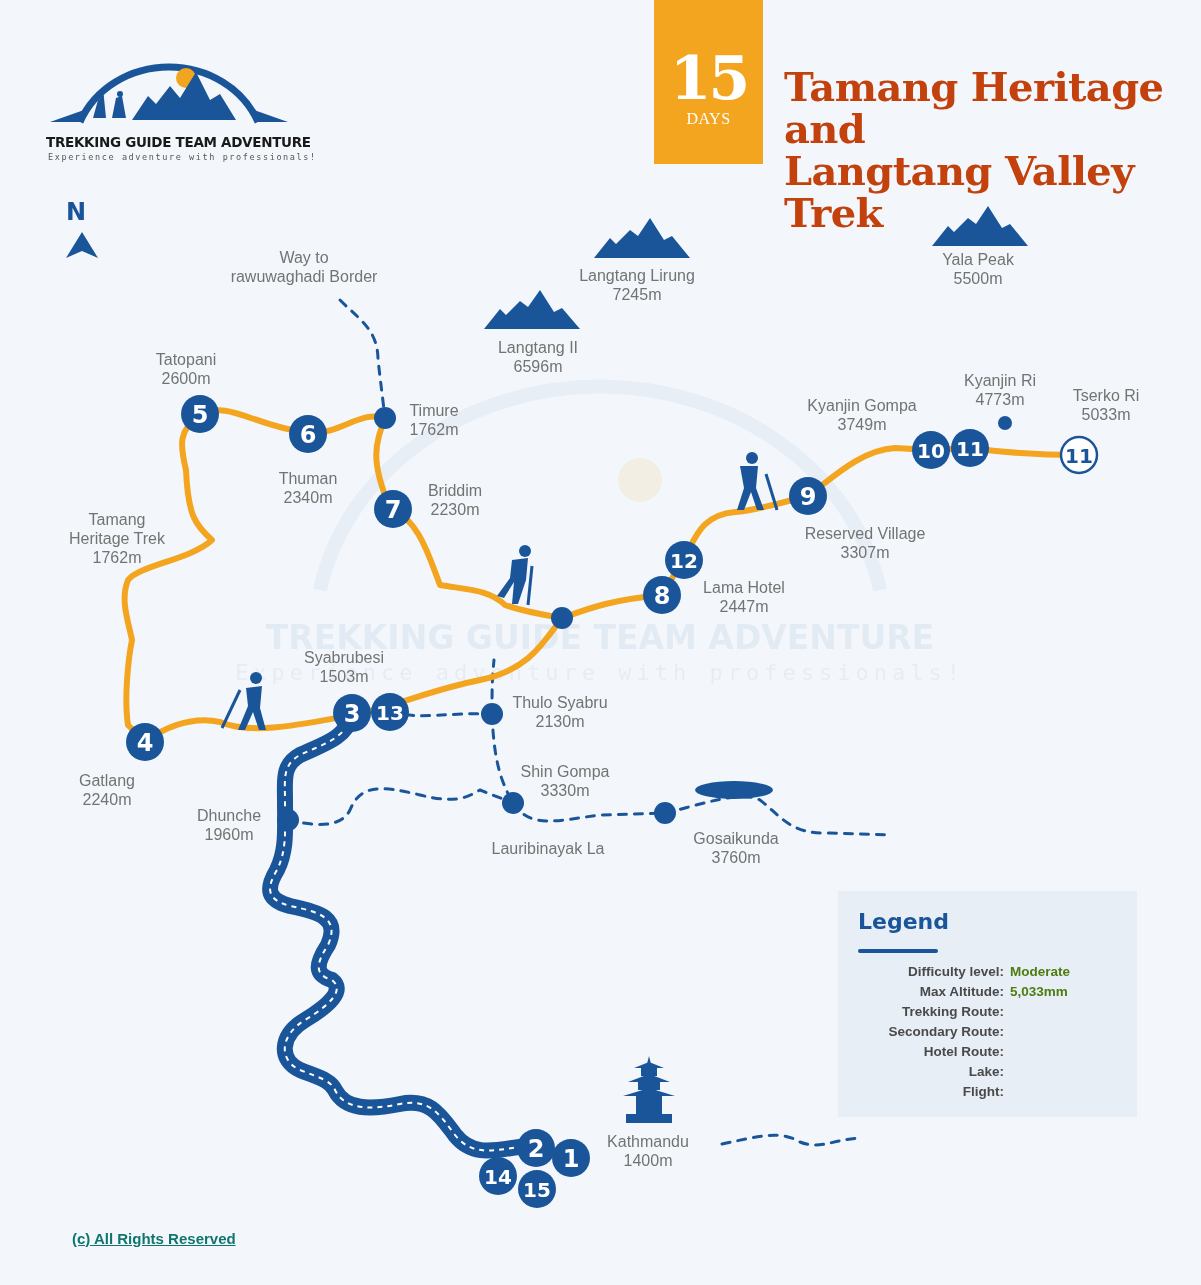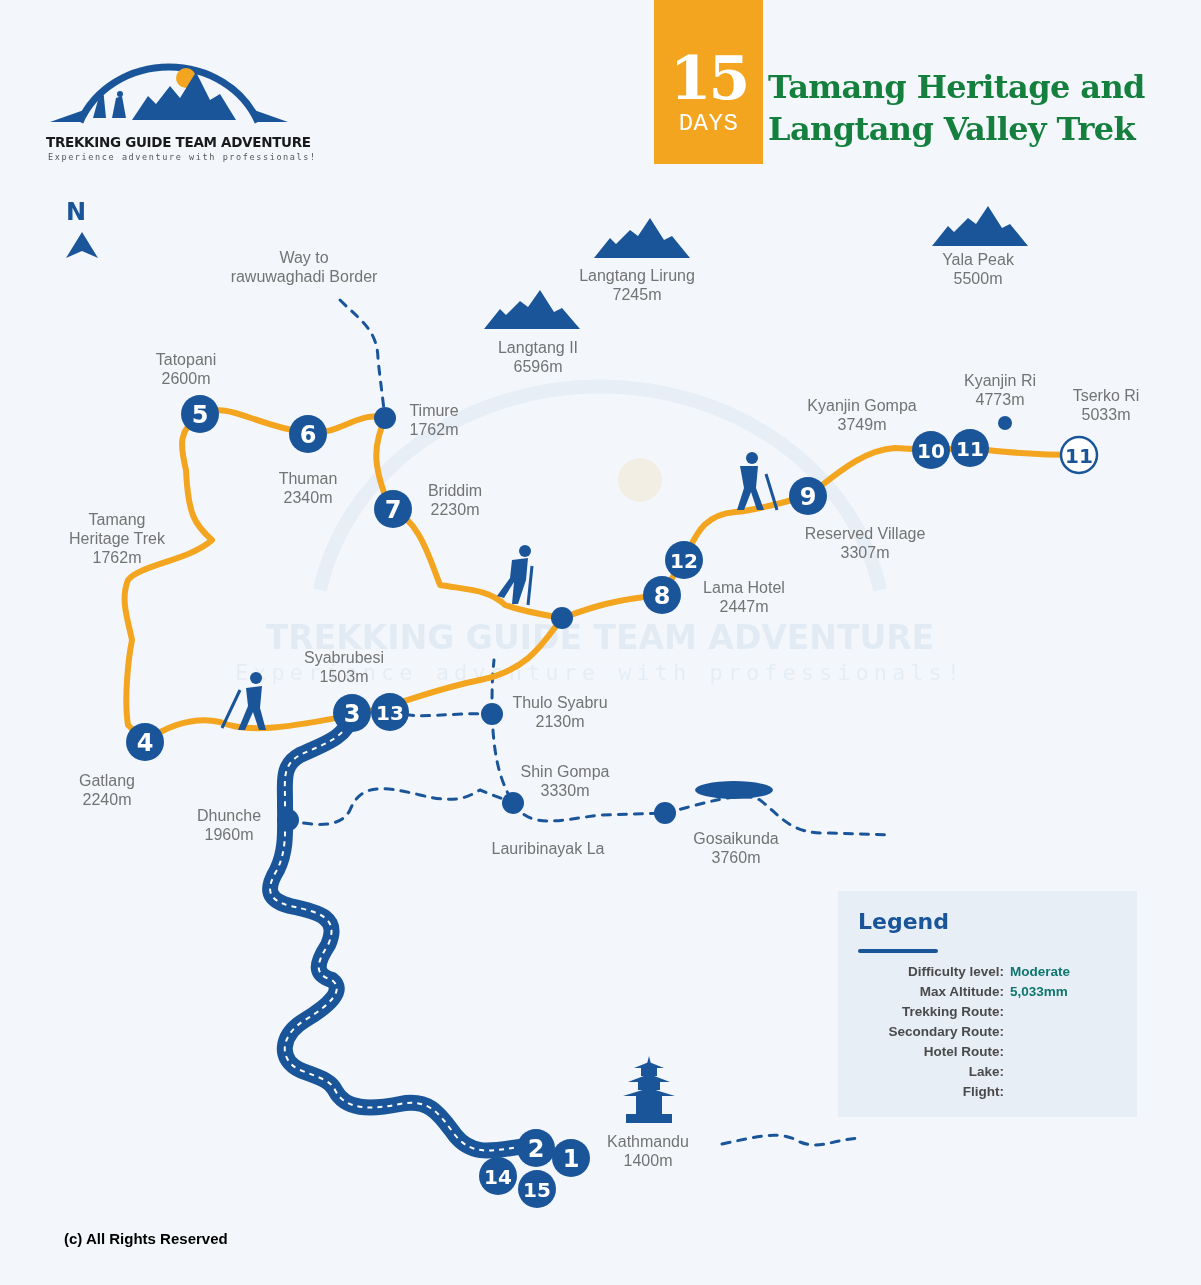--- a/index.html
+++ b/index.html
@@ -4,30 +4,30 @@
 <style>
   html, body { margin: 0; padding: 0; }
   body { width: 1201px; height: 1285px; background: #f3f7fb; position: relative; overflow: hidden; font-family: "Liberation Sans", sans-serif; color: #3d3d3d; }
   #map-svg { position: absolute; left: 0; top: 0; }
   .label { position: absolute; text-align: center; font-size: 16px; line-height: 19px; color: #737373; white-space: nowrap; transform: translateX(-50%); }
   .label span { display: block; }
   .brand-title { position: absolute; left: 46px; top: 134px; font-family: "DejaVu Sans", sans-serif; font-weight: bold; font-size: 13.5px; letter-spacing: -0.3px; color: #1a1a1a; }
   .brand-sub { position: absolute; left: 48px; top: 152px; font-family: "DejaVu Sans Mono", monospace; font-size: 8.5px; letter-spacing: 1.6px; color: #555; }
   .days-box { position: absolute; left: 654px; top: 0; width: 109px; height: 164px; background: #f4a51f; color: #fff; text-align: center; }
   .days-num { font-family: "DejaVu Serif", serif; font-weight: bold; font-size: 60px; line-height: 60px; margin-top: 48px; letter-spacing: -3px; }
-  .days-lbl { font-family: Liberation Mono, monospace; font-size: 24px; margin-top: 2px; letter-spacing: 0.5px; }
-  .title { position: absolute; left: 768px; top: 66px; font-family: "DejaVu Serif", serif; font-weight: bold; font-size: 32px; line-height: 42px; color: #15803d; letter-spacing: -0.6px; }
+  .days-lbl { font-family: Liberation Serif, serif; font-size: 16px; margin-top: 2px; letter-spacing: 0.5px; }
+  .title { position: absolute; left: 784px; top: 66px; font-family: "DejaVu Serif", serif; font-weight: bold; font-size: 40px; line-height: 42px; color: #c2410c; letter-spacing: -0.6px; }
   .title span { display: block; }
   .north { position: absolute; left: 66px; top: 198px; font-family: "DejaVu Sans", sans-serif; font-weight: bold; font-size: 24px; color: #1a5599; }
   .legend { position: absolute; left: 838px; top: 891px; width: 299px; height: 226px; background: #e7eef6; }
   .legend-title { position: absolute; left: 20px; top: 18px; font-family: "DejaVu Sans", sans-serif; font-weight: bold; font-size: 22px; color: #1a5599; }
   .legend-bar { position: absolute; left: 20px; top: 58px; width: 80px; height: 4px; background: #1a5599; border-radius: 2px; }
   .legend-row { position: absolute; left: 0; width: 166px; text-align: right; font-size: 13.5px; font-weight: bold; color: #4a4a4a; }
-  .legend-val { position: absolute; left: 172px; font-size: 13.5px; font-weight: bold; color: #0f766e; }
-  .copyright { position: absolute; left: 64px; top: 1230px; font-size: 15px; font-weight: bold; color: #000000; }
+  .legend-val { position: absolute; left: 172px; font-size: 13.5px; font-weight: bold; color: #4d7c0f; }
+  .copyright { position: absolute; left: 72px; top: 1230px; font-size: 15px; font-weight: bold; color: #0f766e; text-decoration: underline; }
   .watermark { position: absolute; left: 600px; top: 618px; transform: translateX(-50%); font-family: "DejaVu Sans", sans-serif; font-weight: bold; font-size: 33px; color: #1a5599; opacity: 0.07; white-space: nowrap; }
   .watermark2 { position: absolute; left: 600px; top: 660px; transform: translateX(-50%); font-family: "DejaVu Sans Mono", monospace; font-size: 22px; letter-spacing: 5px; color: #1a5599; opacity: 0.06; white-space: nowrap; }
   .marker-num { font-family: "DejaVu Sans", sans-serif; font-weight: bold; fill: #fff; text-anchor: middle; dominant-baseline: central; }
 </style>
 </head>
 <body>
 
 <div class="watermark">TREKKING GUIDE TEAM ADVENTURE</div>
 <div class="watermark2">Experience adventure with professionals!</div>
 

